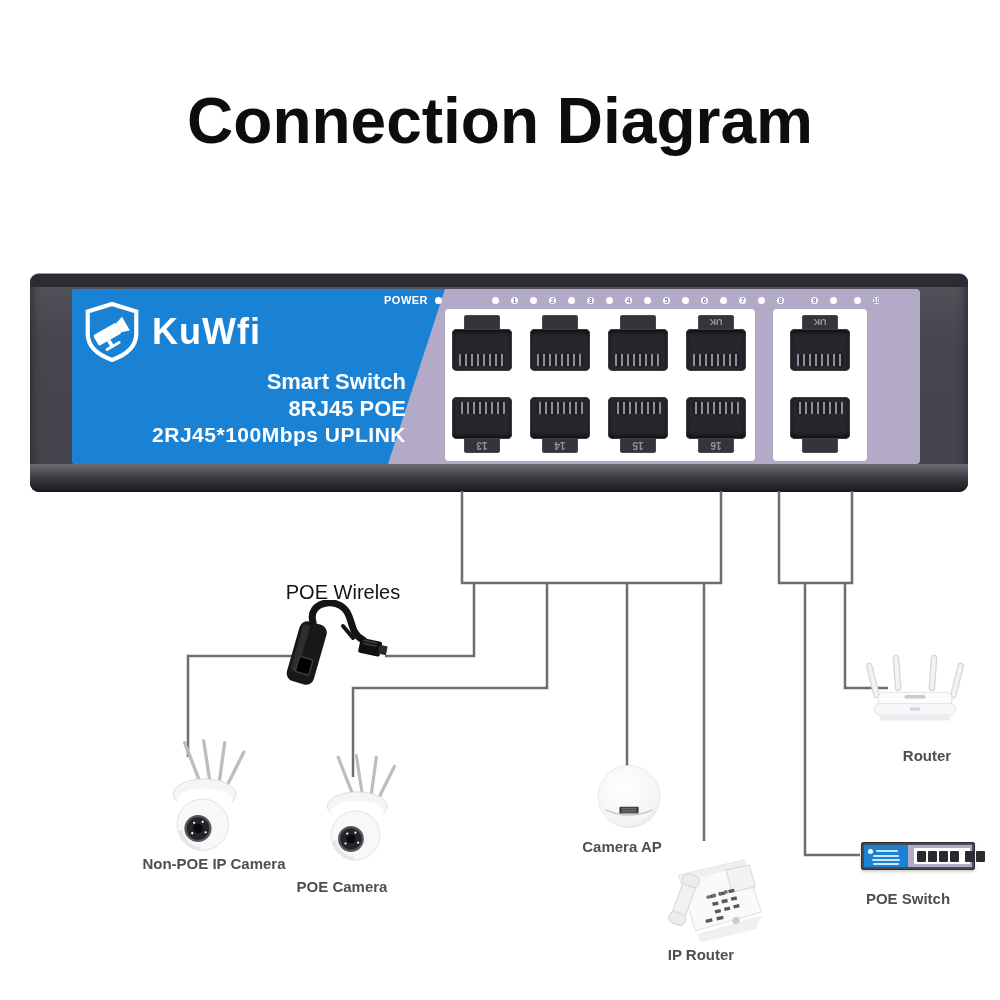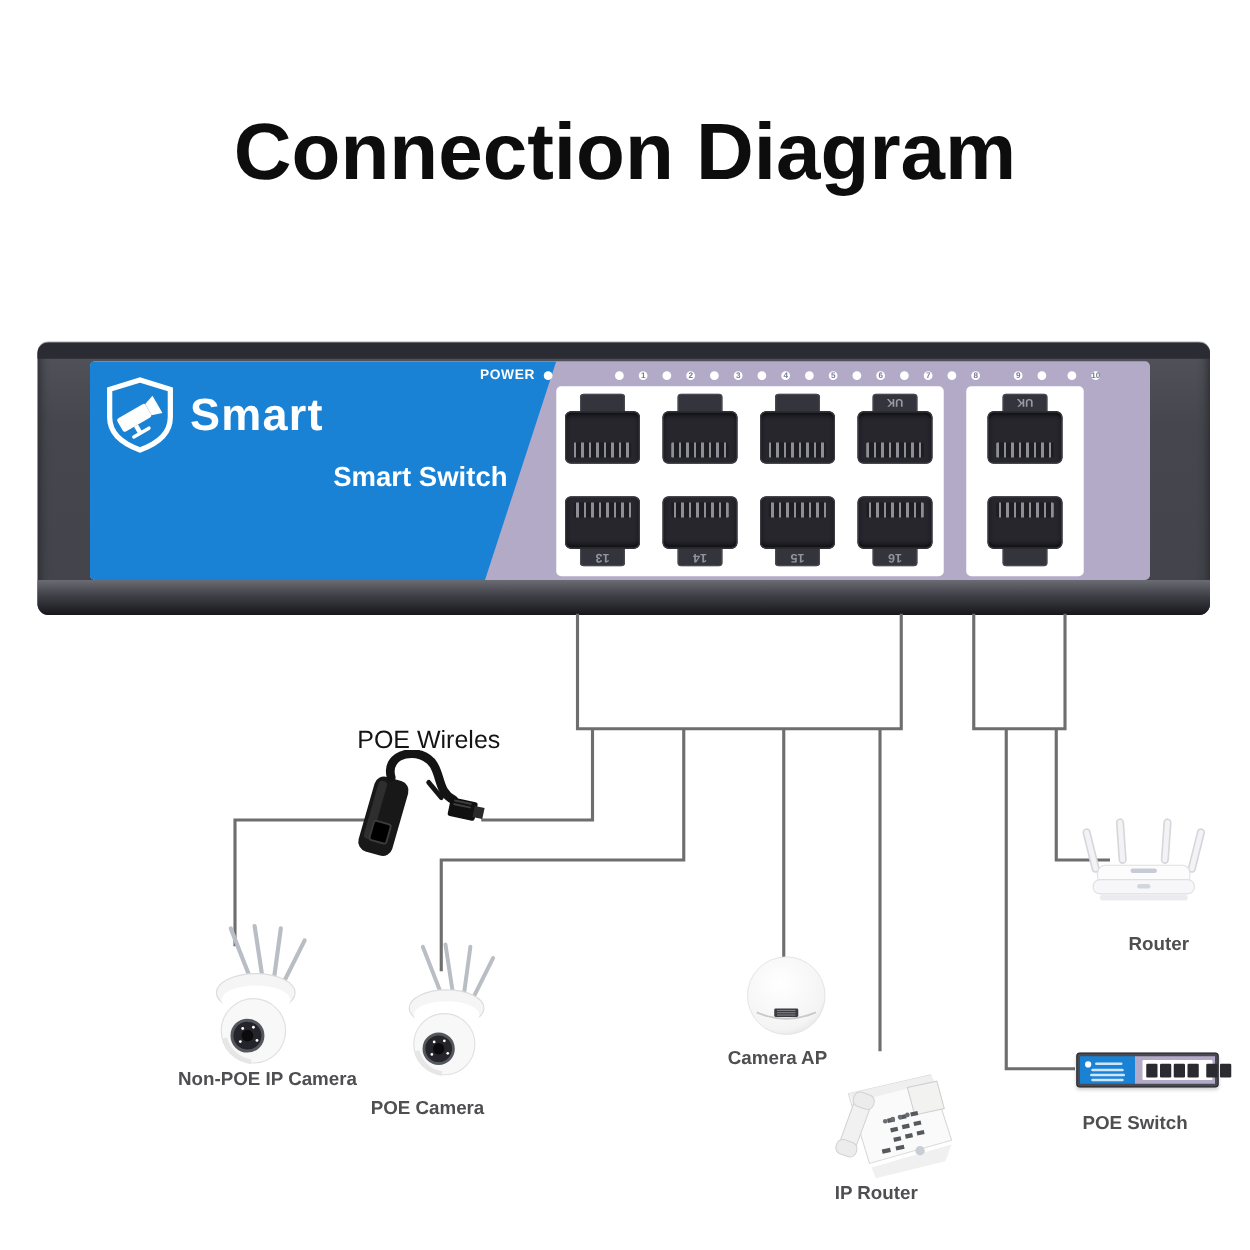--- a/index.html
+++ b/index.html
@@ -109,24 +109,26 @@
       <div class="logo-row">
         <svg width="56" height="62" viewBox="0 0 60 66">
           <path d="M30,3 L56,11 V35 C56,50 44,58 30,63 C16,58 4,50 4,35 V11 Z" fill="none" stroke="#ffffff" stroke-width="4.5"></path>
           <g transform="rotate(-30 30 32)" fill="#ffffff">
             <rect x="10" y="26" width="28" height="13" rx="2"></rect>
             <polygon points="38,27 47,24 47,41 38,38"></polygon>
             <rect x="20" y="39" width="4" height="8"></rect>
             <rect x="14" y="45" width="18" height="3" rx="1.5"></rect>
           </g>
         </svg>
-        <span class="brand">Smart</span>
+        <span class="brand">KuWfi</span>
       </div>
 
       <div class="swline l1">Smart Switch</div>
+      <div class="swline l2">8RJ45 POE</div>
+      <div class="swline l3">2RJ45*100Mbps UPLINK</div>
 
       <div class="leds">
         <span class="power-label">POWER</span>
         <span class="led pwr"></span>
         <span class="led first"></span>
         <span class="led num">1</span>
         <span class="led"></span>
         <span class="led num">2</span>
         <span class="led"></span>
         <span class="led num">3</span>

